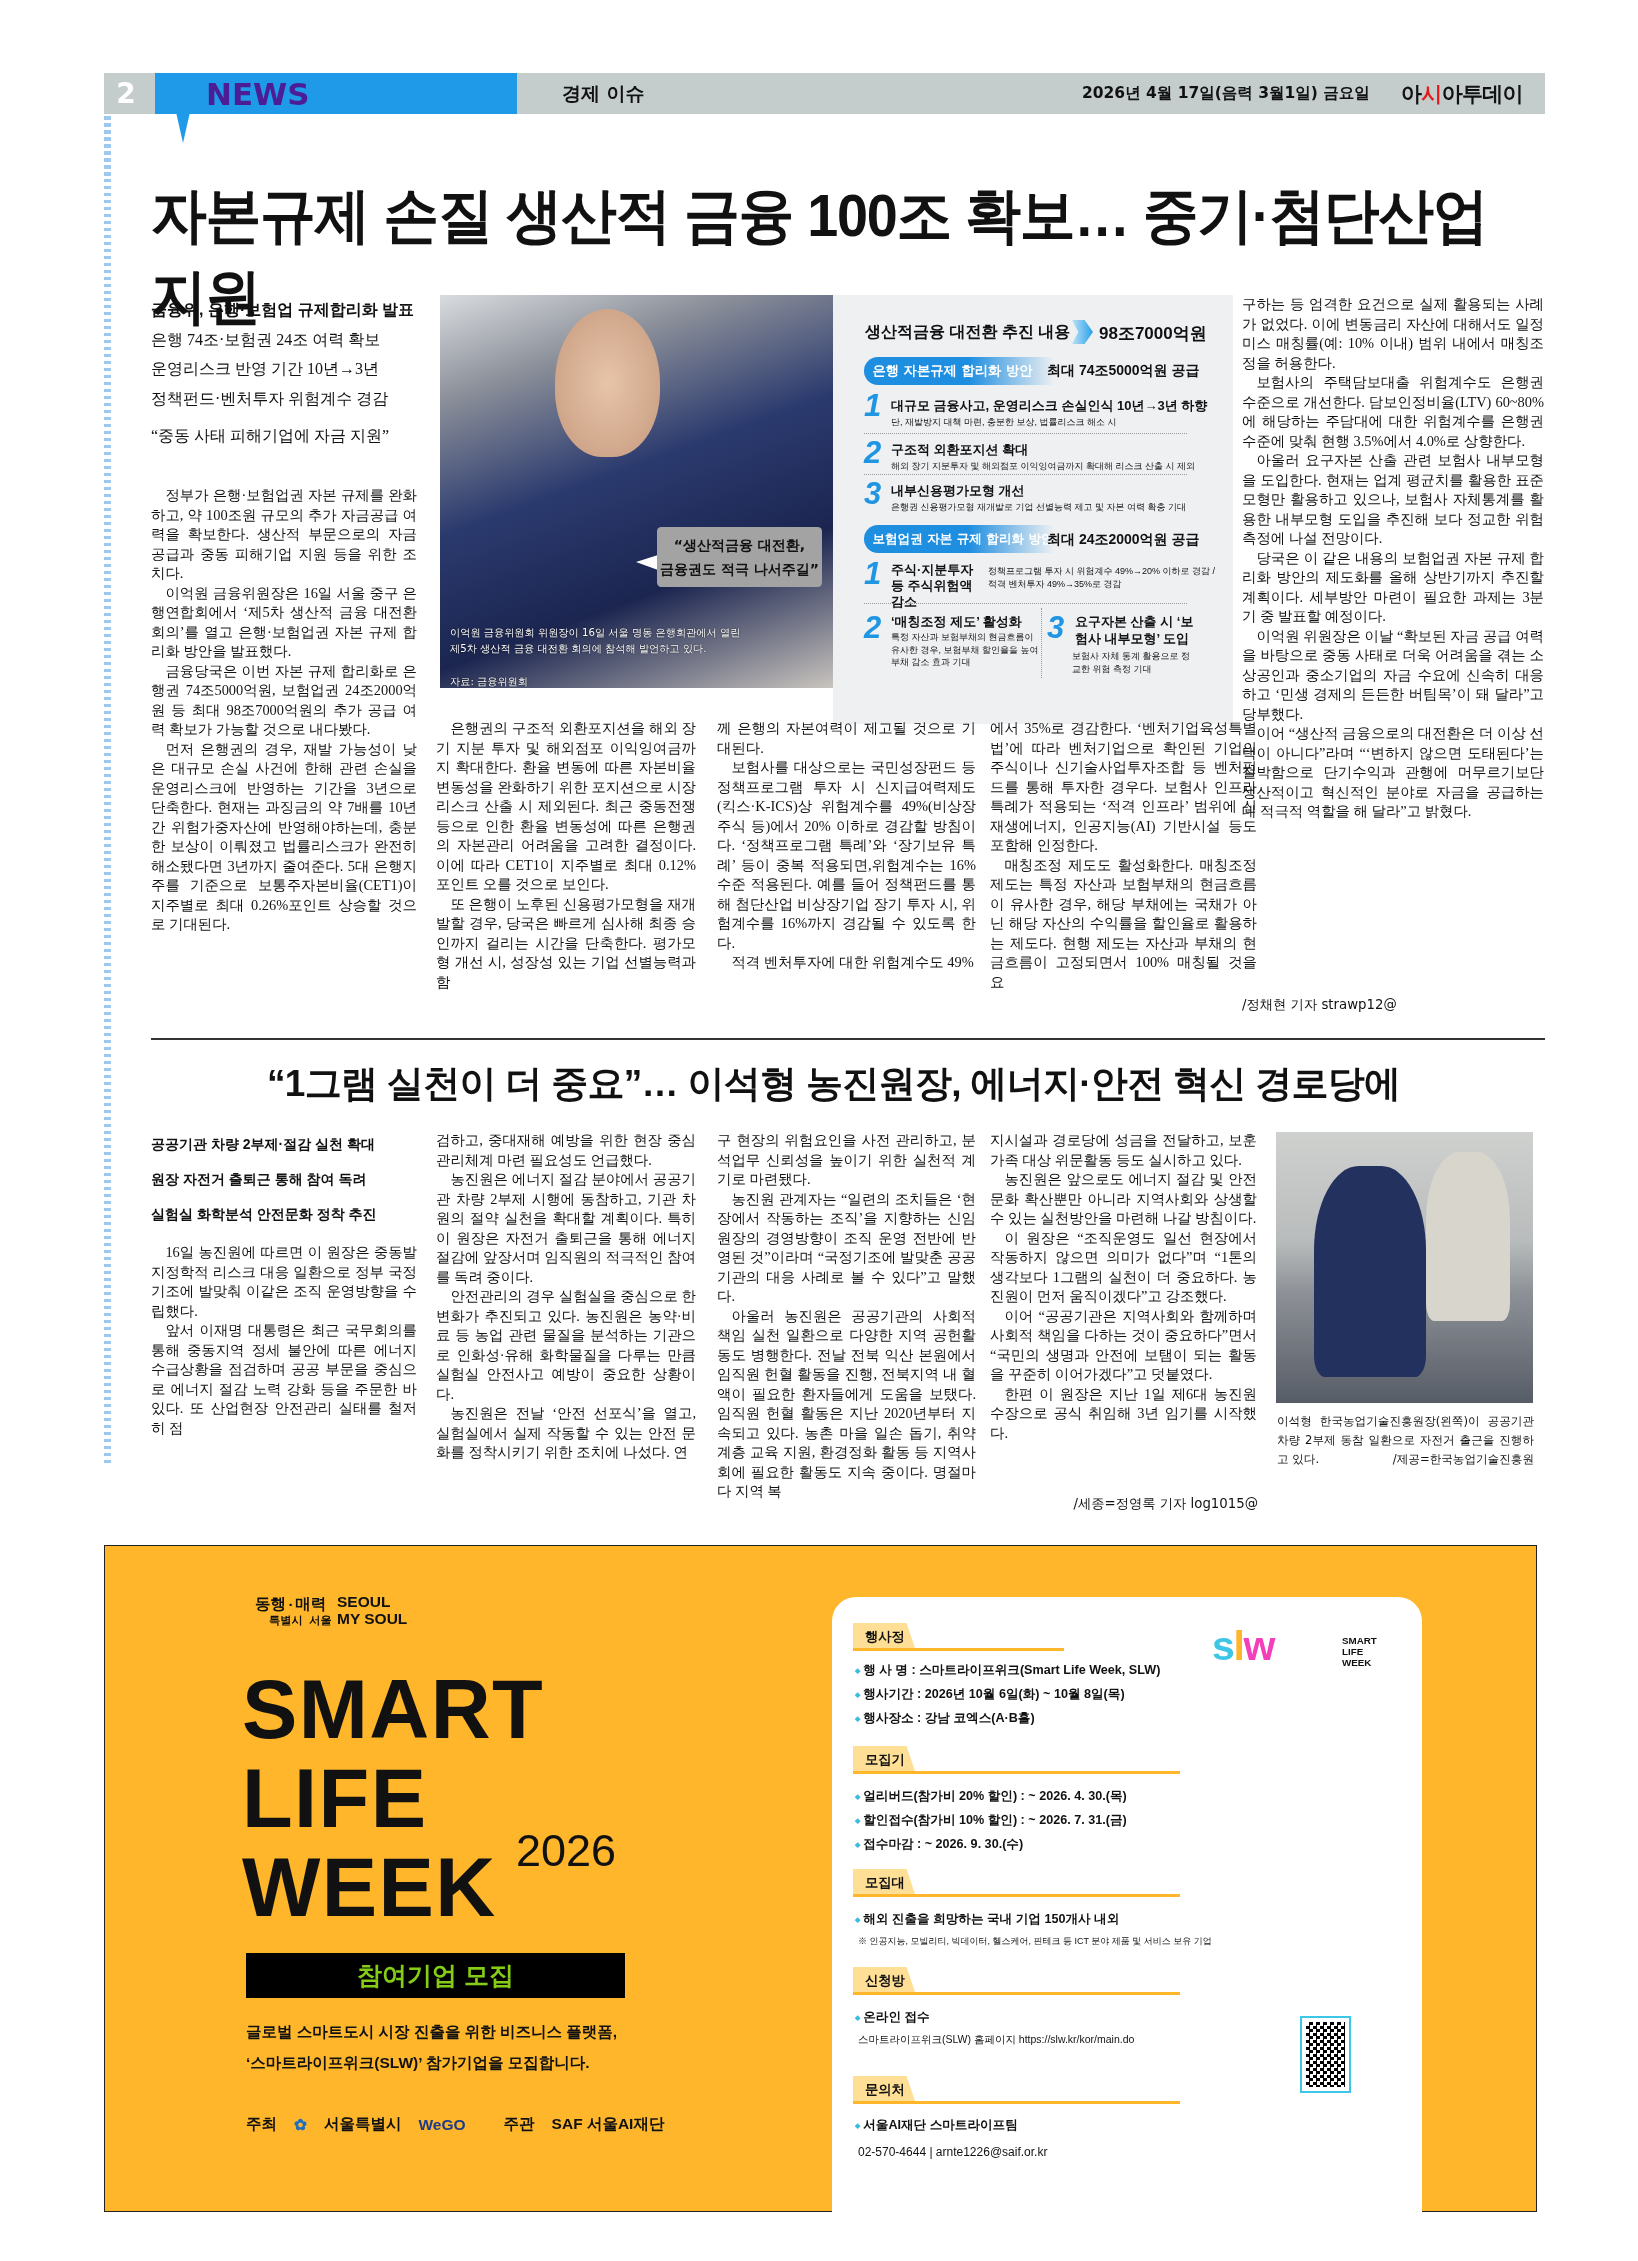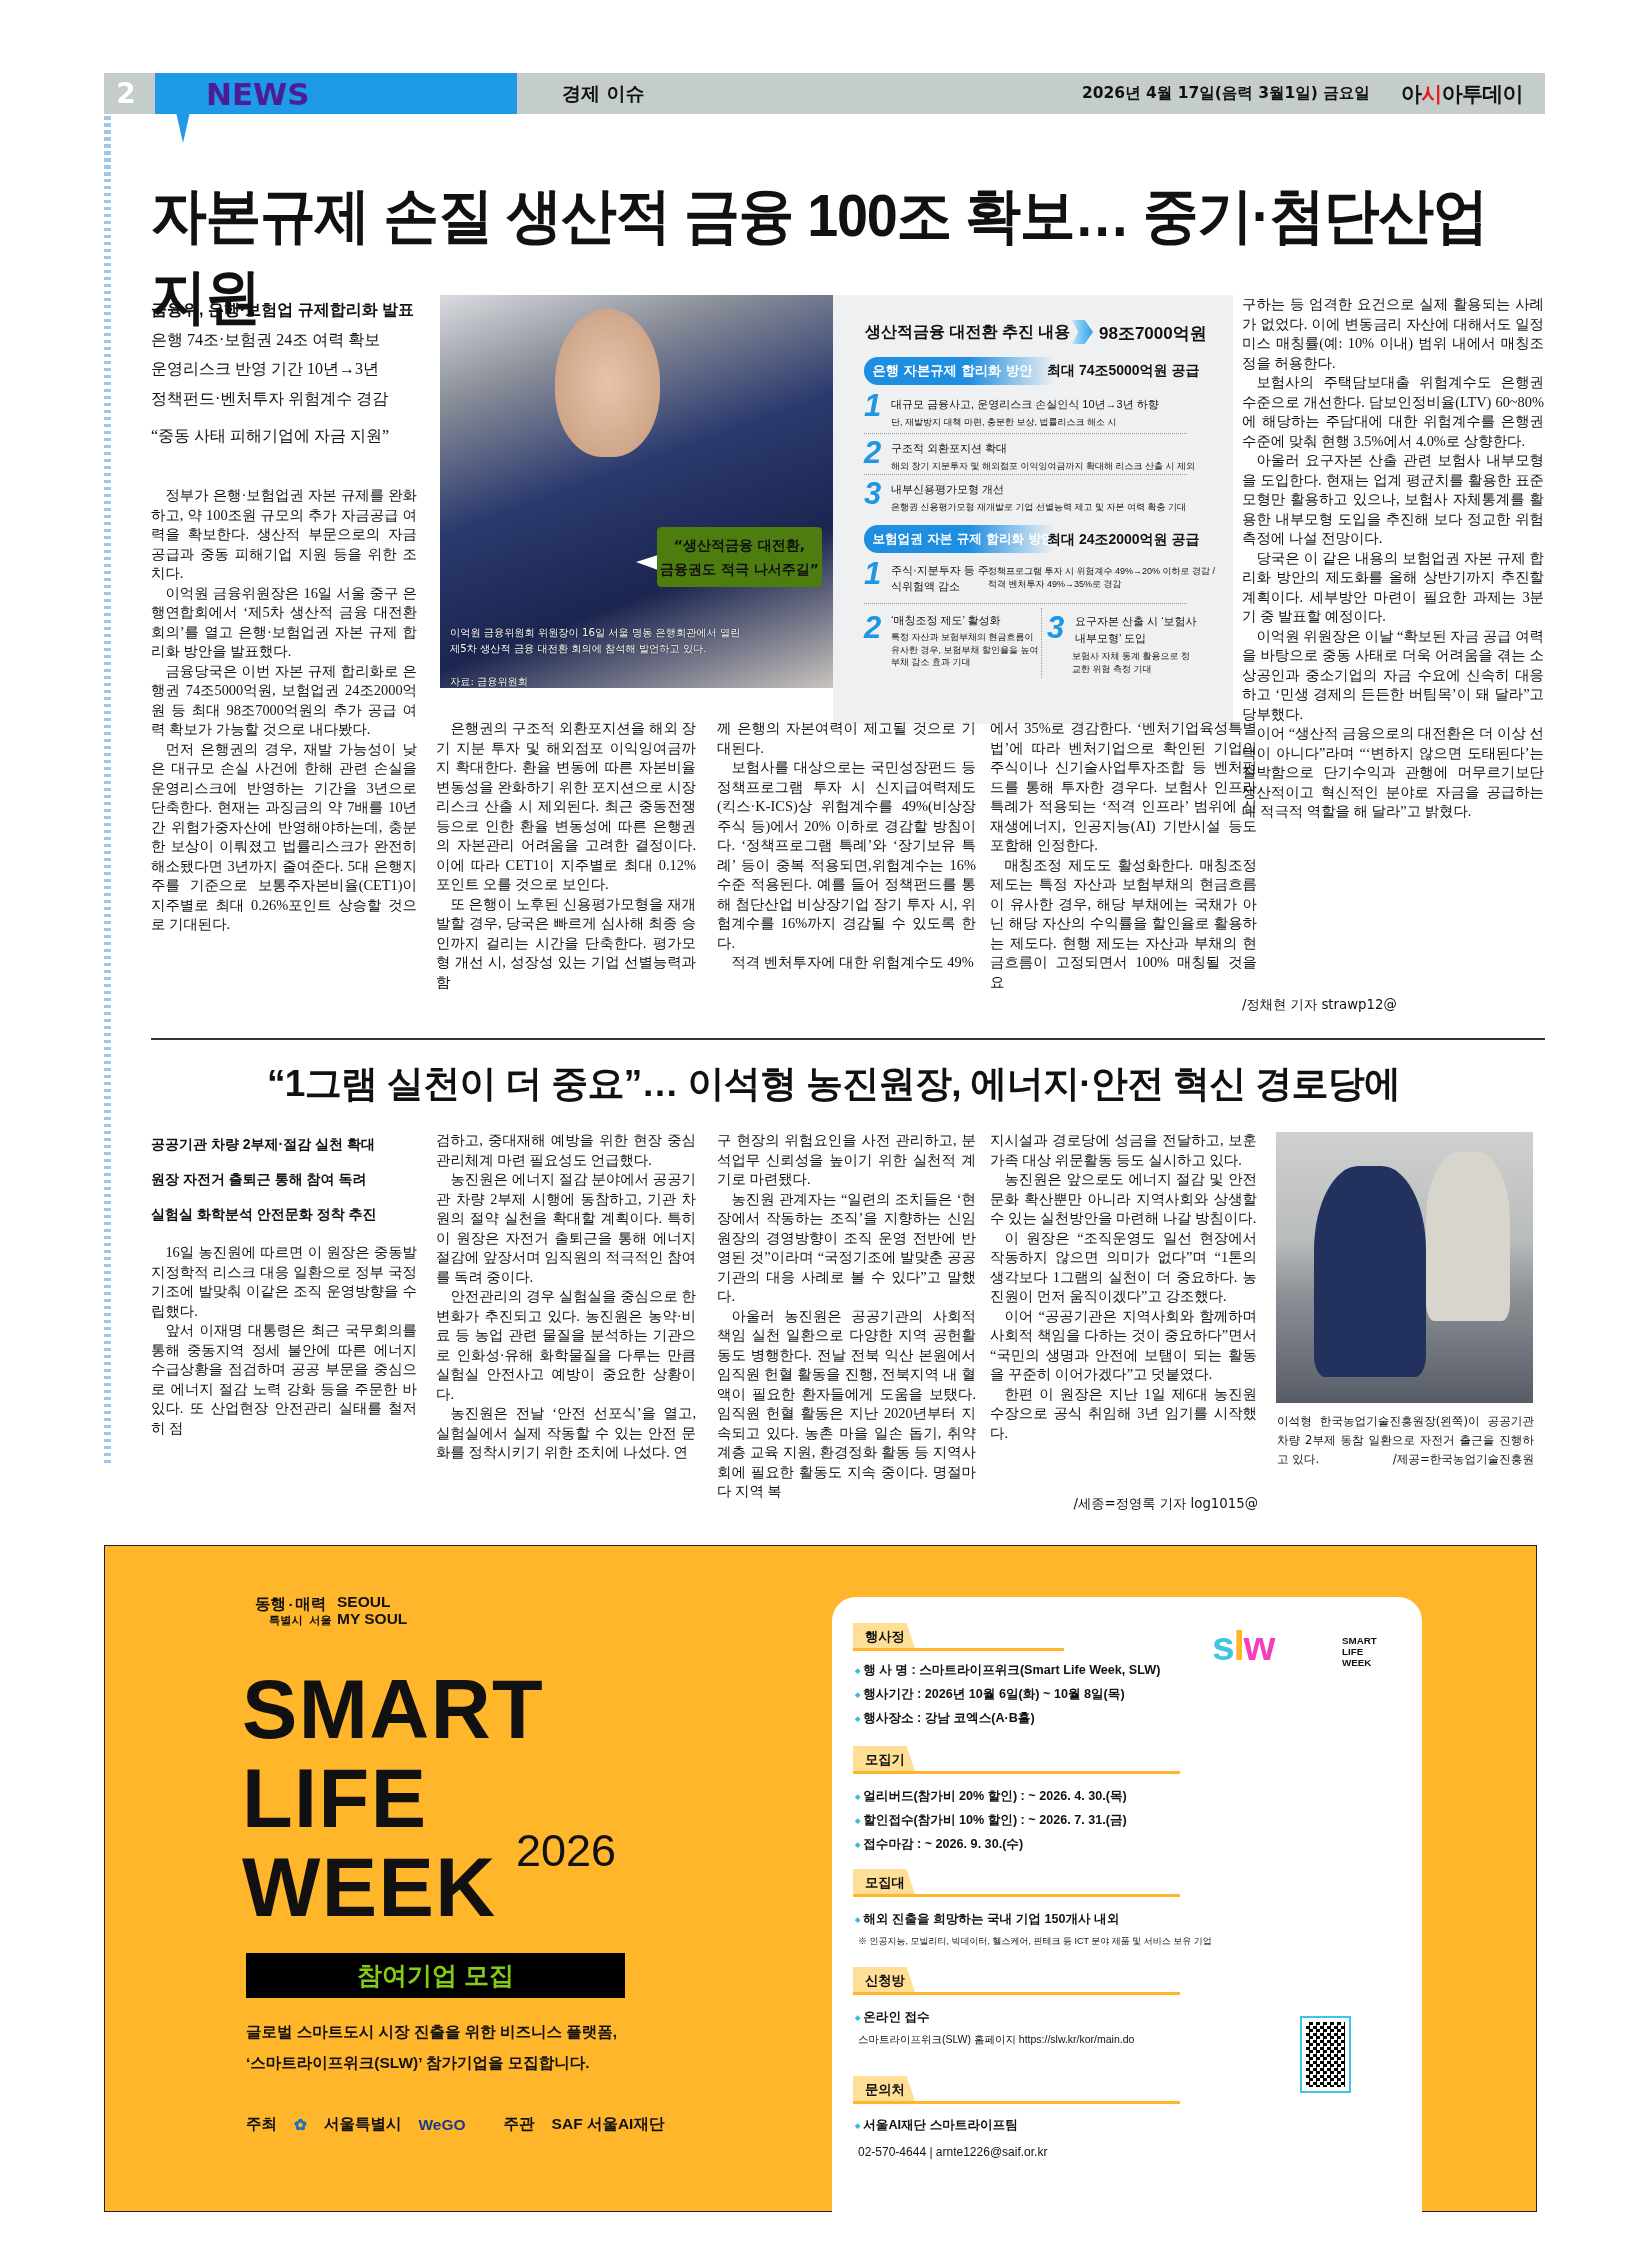--- a/index.html
+++ b/index.html
@@ -20,32 +20,32 @@
 
 .sub{font-family:"Liberation Serif",serif;font-size:16px;line-height:29.5px}
 #subs{left:151px;top:295px;width:267px}
 #subs .b{font-family:"Liberation Sans",sans-serif;font-weight:bold}
 .body{font-family:"Liberation Serif",serif;font-size:14.4px;line-height:19.5px;text-align:justify;text-indent:0}
 .body p{text-indent:1em}
 .body p.ni{text-indent:0}
 
 #photo{left:440px;top:295px;width:393px;height:393px;background:linear-gradient(160deg,#d9dcdf 0%,#8b8f99 20%,#2b3a6e 45%,#1b2550 70%,#c9c4be 100%)}
 #face{left:555px;top:309px;width:105px;height:148px;border-radius:50% 50% 45% 45%;background:radial-gradient(#e7c4a9,#c69a7e)}
-#bubble{left:657px;top:527px;width:165px;height:60px;background:#4d7c0f;border-radius:4.2px;font-size:14px;font-weight:bold;text-align:center;line-height:24px;padding-top:5.6px}
+#bubble{left:657px;top:527px;width:165px;height:60px;background:#a3a3a3;border-radius:4.2px;font-size:14px;font-weight:bold;text-align:center;line-height:24px;padding-top:5.6px}
 #bubtail{left:636px;top:555px;width:0;height:0;border-top:7px solid transparent;border-bottom:8.4px solid transparent;border-right:22.5px solid #fff}
 #cap1{left:450px;top:625px;width:365px;color:#fff;font-size:10.2px;line-height:15.5px;text-shadow:0 0 1.4px #000}
 #info{left:833px;top:295px;width:400px;height:429px;background:#eef0f2}
 .ih{position:absolute;font-family:"Liberation Sans",sans-serif}
 #i-title{left:32px;top:27px;font-size:16px;font-weight:bold}
 #i-arrow{left:239px;top:25px;width:21px;height:24px;background:linear-gradient(90deg,#bde0f7,#27a1e8);clip-path:polygon(0 0,60% 0,100% 50%,60% 100%,0 100%,30% 50%)}
 #i-total{left:266px;top:27px;font-size:17px;font-weight:bold}
 .pill{position:absolute;left:31px;height:28px;width:190px;border-radius:14px 0 0 14px;background:linear-gradient(90deg,#1e8ee0 55%,rgba(30,142,224,0) 100%);color:#fff;font-size:13.3px;font-weight:bold;padding-left:8.4px;line-height:28px}
 .amt{position:absolute;left:214px;font-size:14px;font-weight:bold}
 .num{position:absolute;font-size:31px;font-weight:bold;color:#2096e3;font-family:"Liberation Sans",sans-serif;font-style:italic}
-.it{position:absolute;left:58px;font-size:11px;font-weight:normal}
+.it{position:absolute;left:58px;font-size:13px;font-weight:bold}
 .id{position:absolute;left:58px;font-size:9px}
 .dots{position:absolute;left:31px;width:323px;border-top:1.4px dotted #999}
 
 #col5{left:1242px;top:295px;width:302px}
 #byline1{left:1242px;top:996px;width:302px;text-align:left;font-size:13.3px}
 #rule2{left:151px;top:1038px;width:1394px;height:2.1px;background:#333}
 
 #h2{left:267px;top:1059px;font-size:37px;font-weight:bold;font-family:"Liberation Sans",sans-serif;letter-spacing:-0.7px}
 #subs2{left:151px;top:1127px;width:263px;font-family:"Liberation Sans",sans-serif;font-weight:bold;font-size:14px;line-height:35px}
 #bike{left:1276px;top:1132px;width:257px;height:271px;background:linear-gradient(180deg,#cfd1cf 0%,#b9bcbc 40%,#8c9096 60%,#565c66 100%)}

